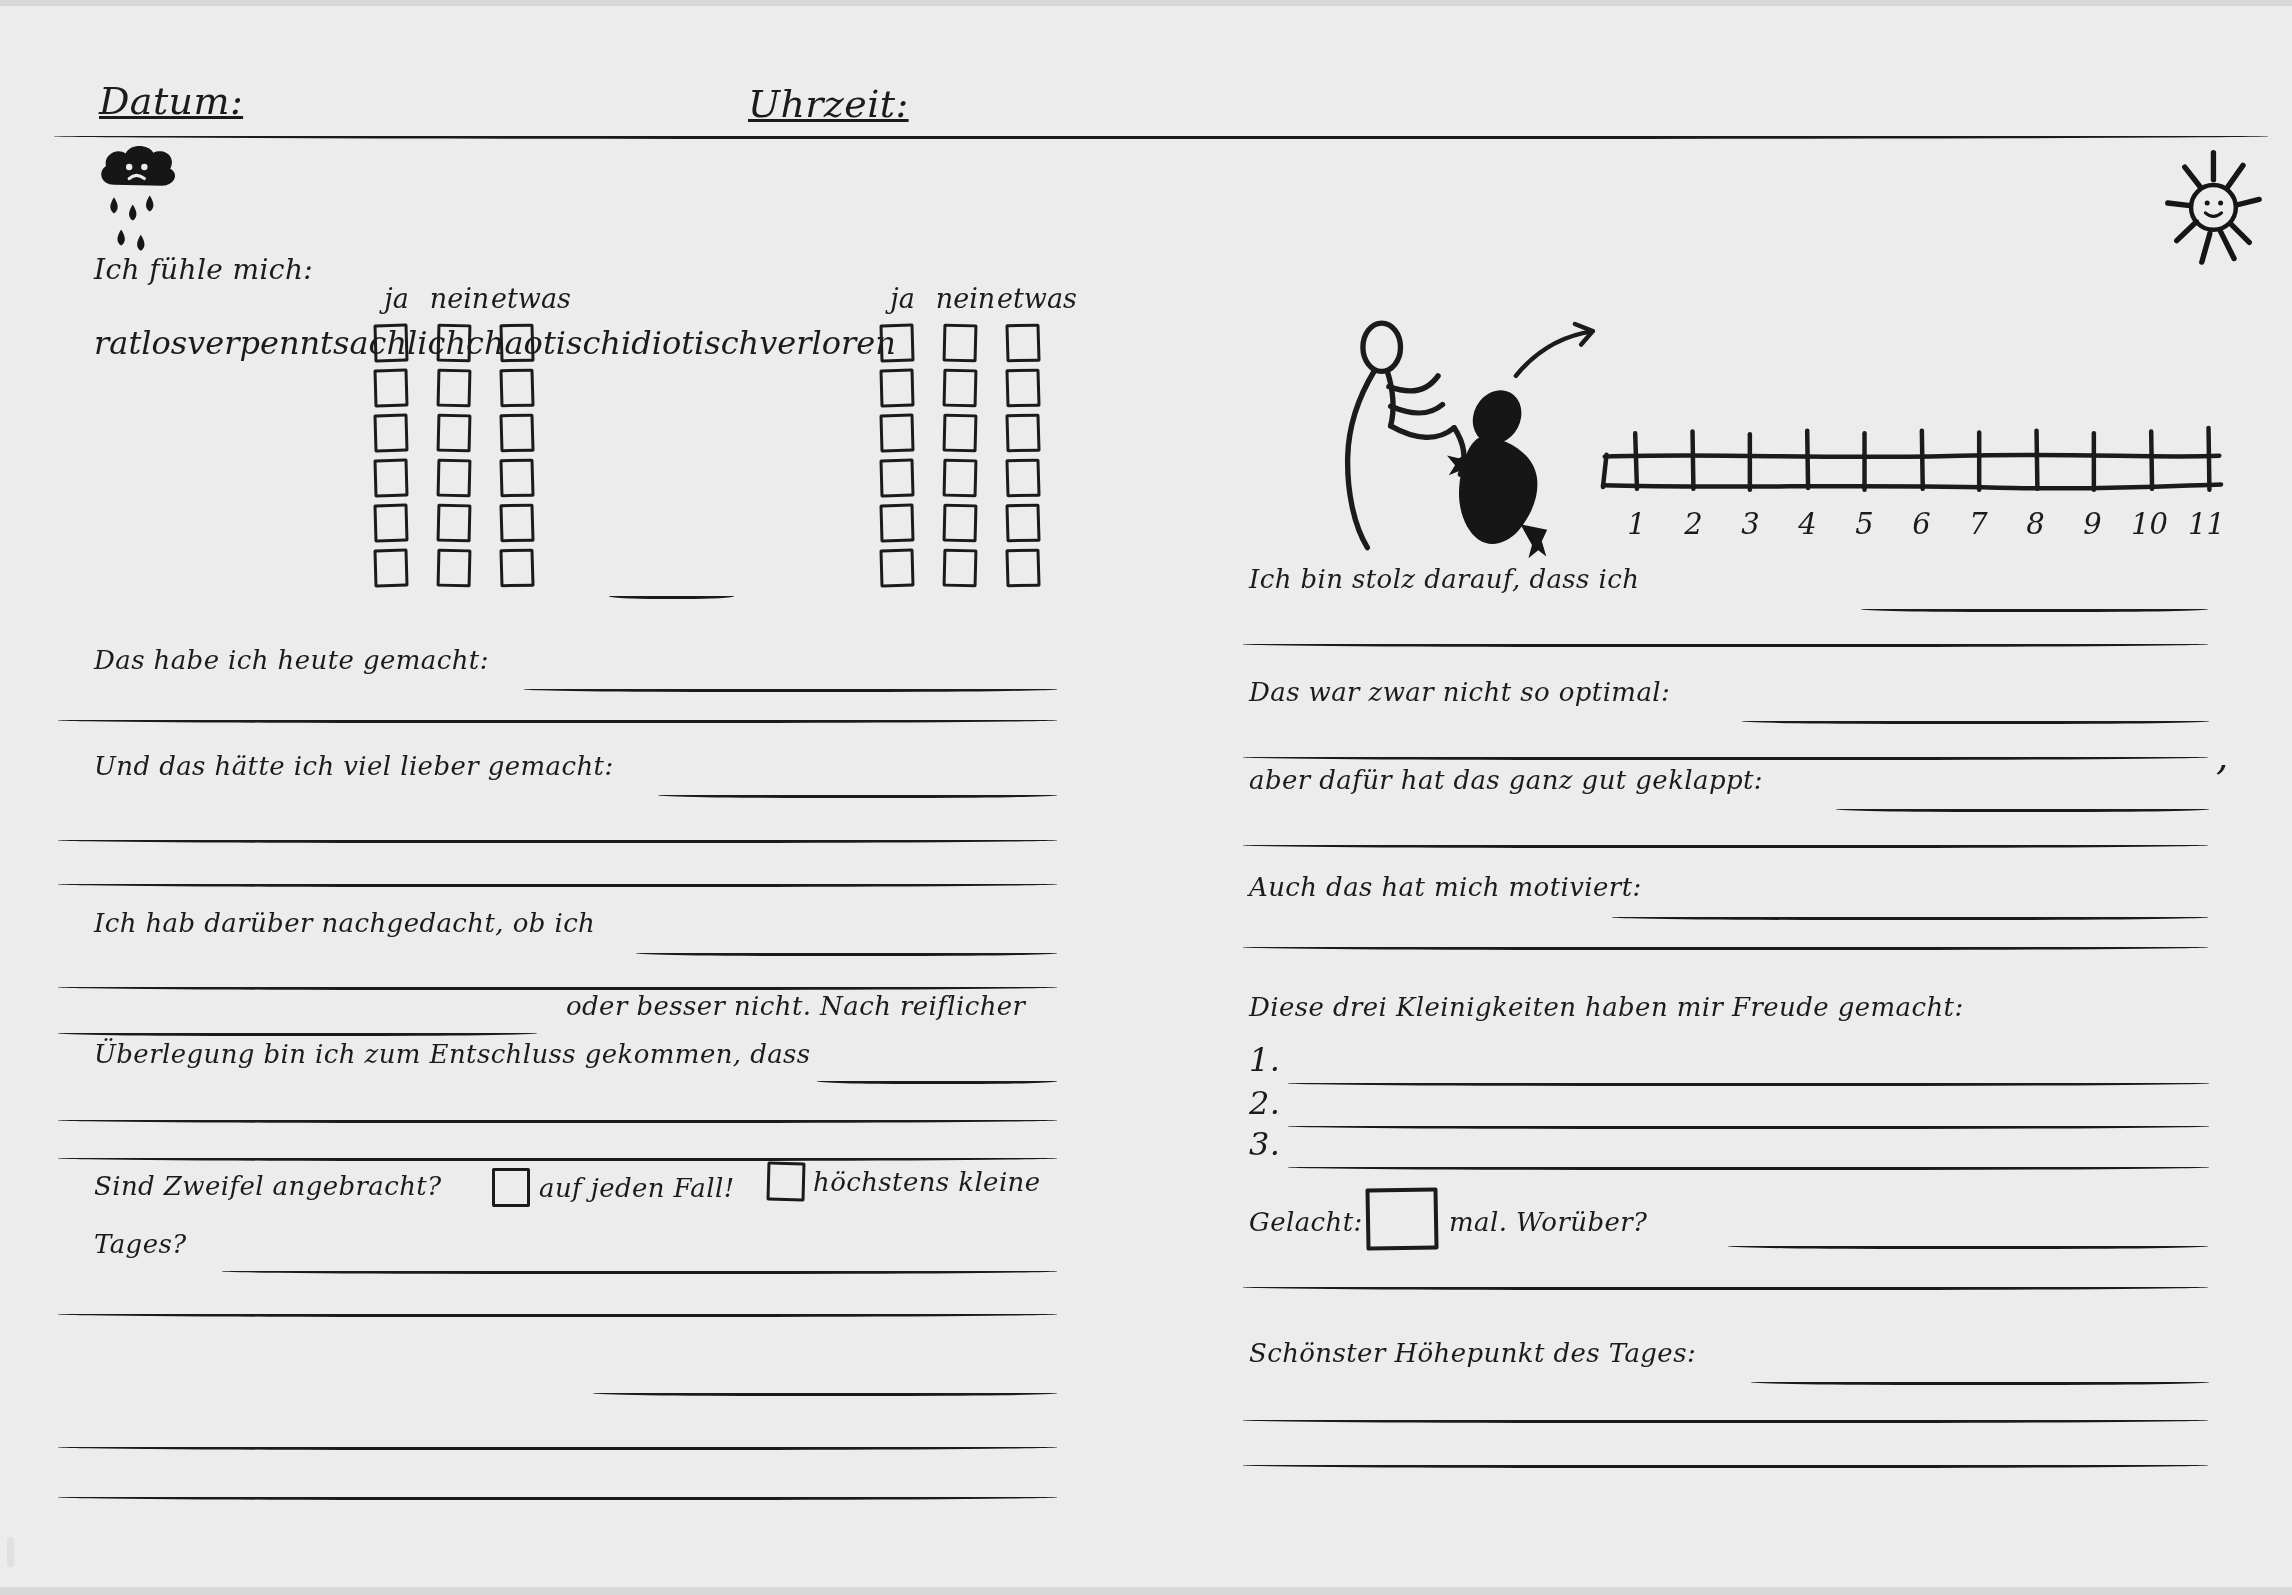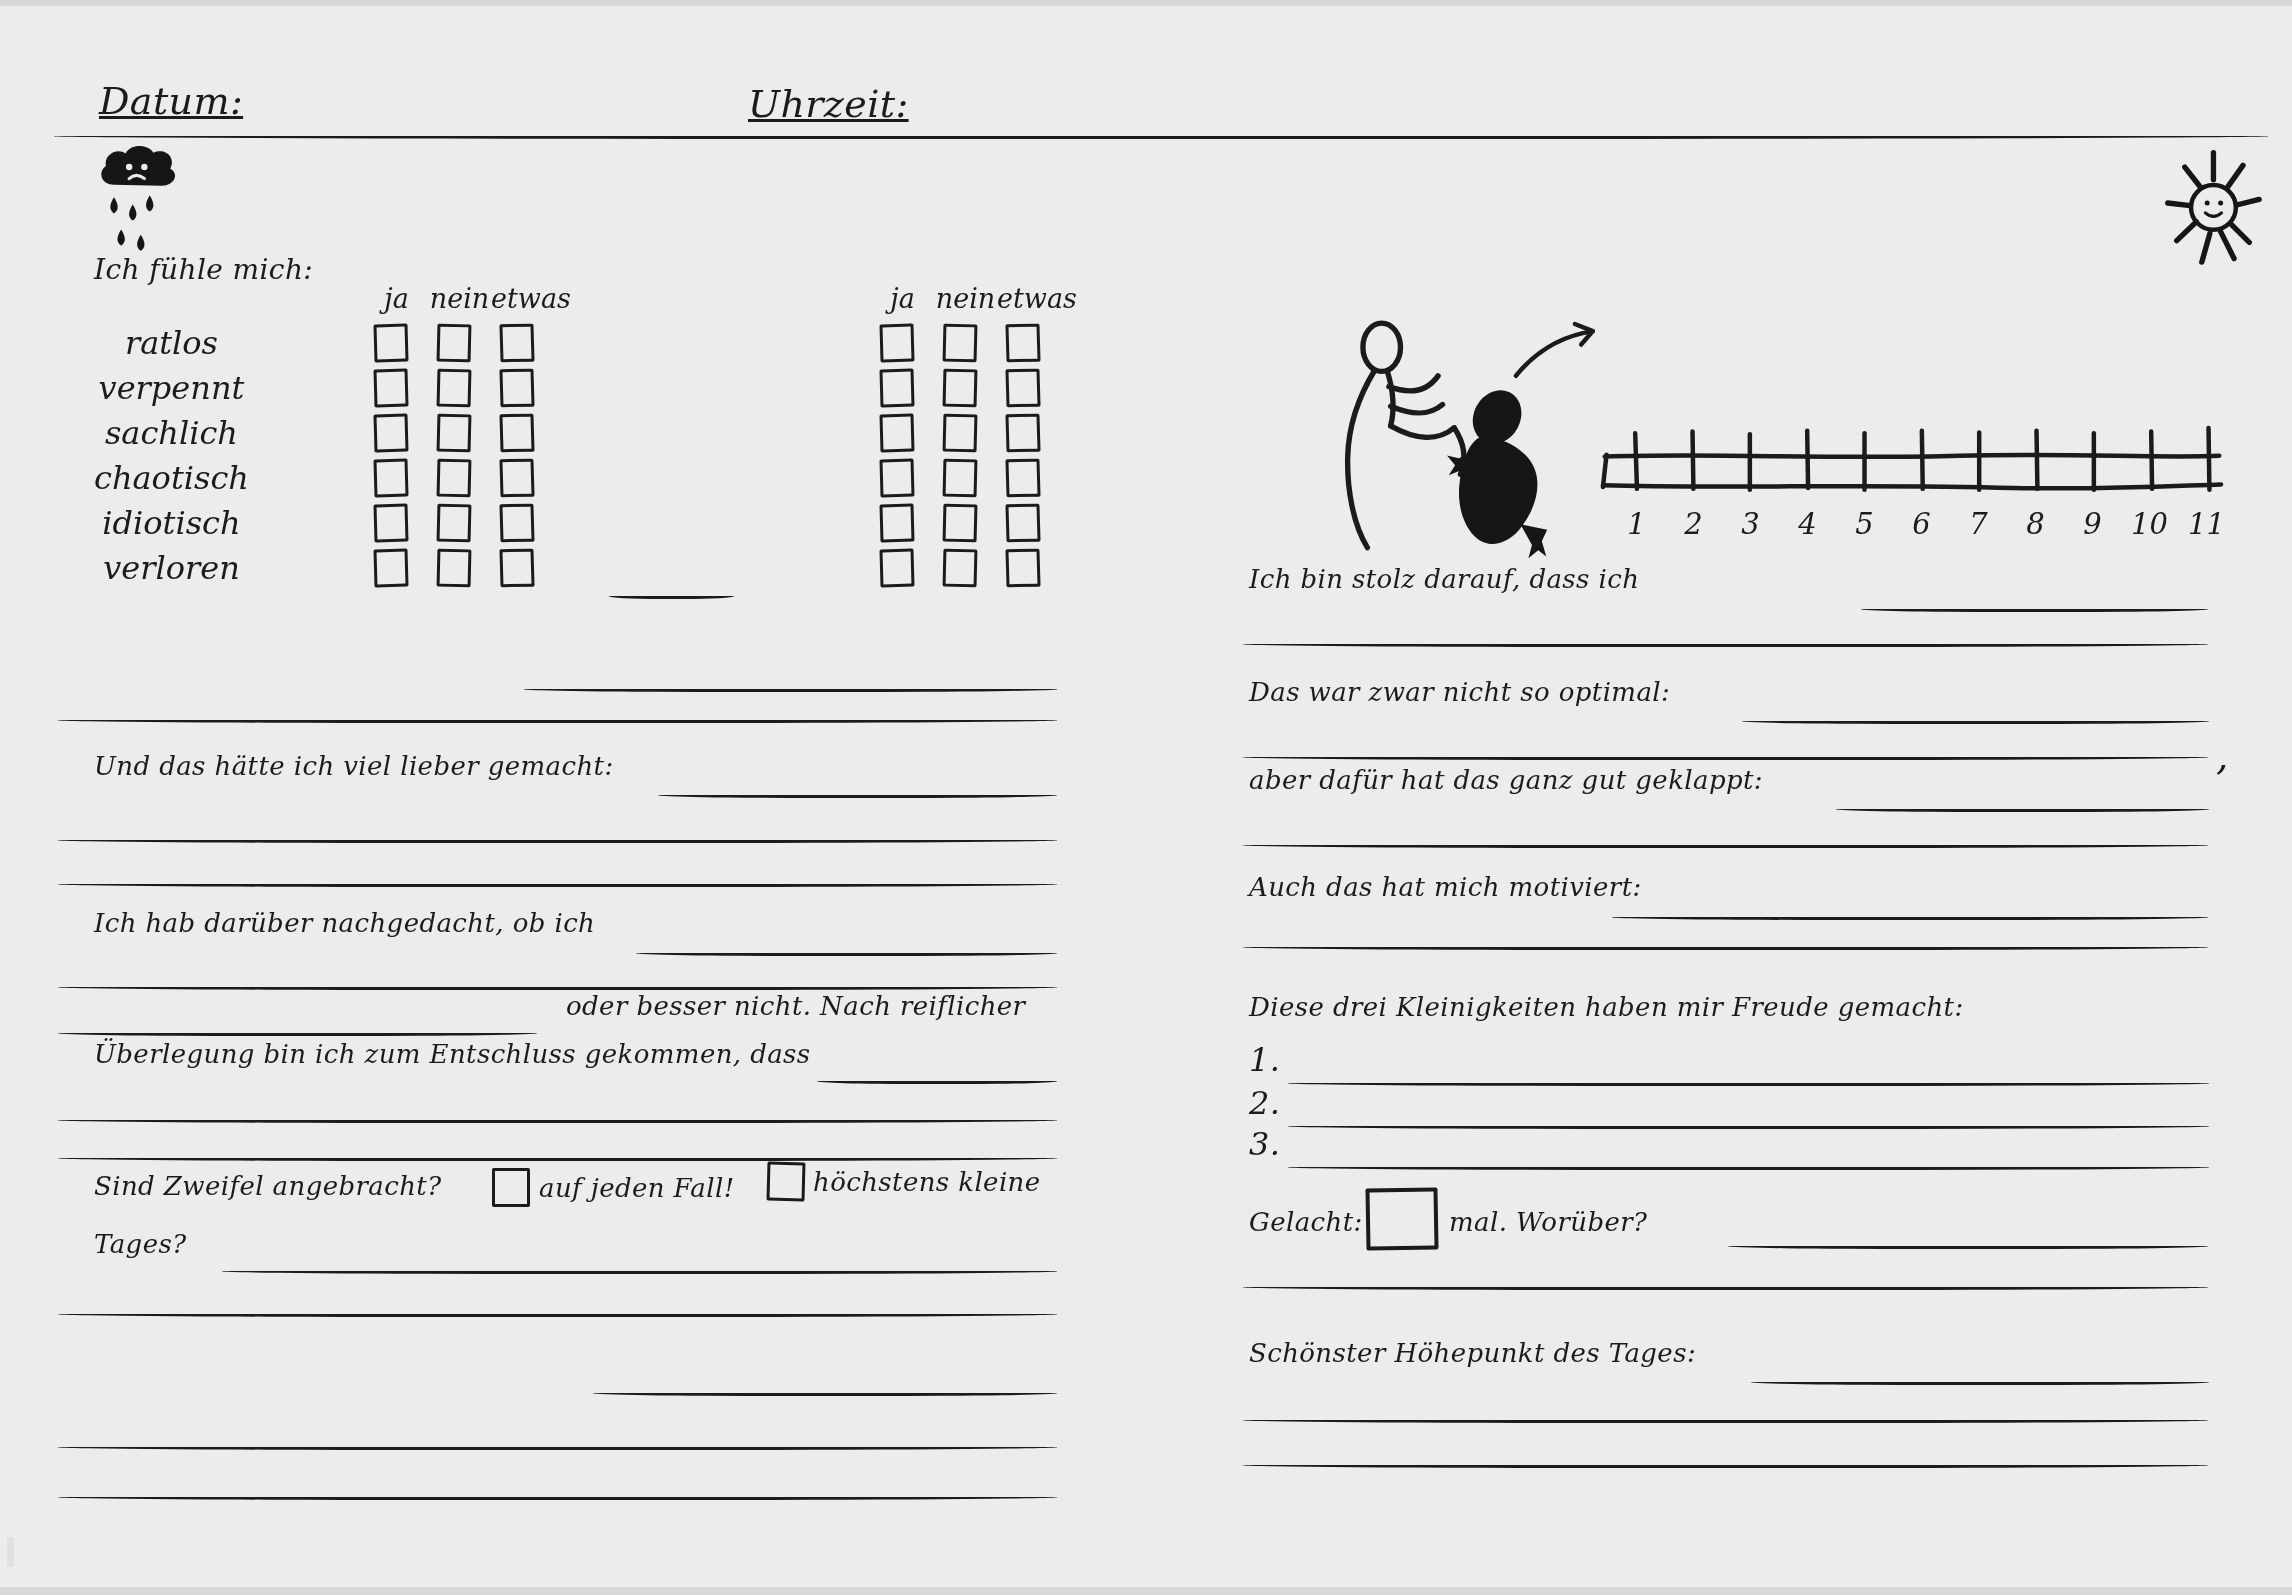--- a/index.html
+++ b/index.html
@@ -14,21 +14,21 @@
   .lbl.big{font-size:38px;text-decoration:underline;}
   .lbl.word{font-size:32px;}
   .wline{position:absolute;height:5.4px;border-bottom:3.6px solid #1b1b1b;border-radius:40%/2.7px;}
   .cbgrid{position:absolute;display:grid;grid-template-columns:repeat(3,63px);grid-auto-rows:45px;}
   .cb{width:34px;height:38px;border:3.6px solid #1b1b1b;border-radius:1.8px;background:transparent;box-sizing:border-box;}
   .cb:nth-child(3n+1){transform:rotate(-1.6deg);}
   .cb:nth-child(3n+2){transform:rotate(1.4deg);}
   .cb:nth-child(3n){transform:rotate(-0.7deg) skewX(1deg);}
   .cbhead{position:absolute;display:flex;width:188px;}
   .cbhead span{flex:0 0 63px;text-align:center;font-size:27px;}
-  .wordcol{position:absolute;display:flex;flex-direction:column;align-items:center;}
+  .wordcol{position:absolute;display:flex;flex-direction:row;align-items:center;}
   .wordcol .w{height:45px;line-height:45px;font-size:32px;white-space:nowrap;}
   .scalenums{position:absolute;display:flex;}
   .scalenums span{flex:0 0 57px;text-align:center;font-size:29px;}
   .bigbox{position:absolute;border:4.5px solid #1b1b1b;border-radius:1.8px;transform:rotate(-1deg);}
   .dcb{position:absolute;width:38px;height:39px;border:3.6px solid #1b1b1b;border-radius:1.8px;box-sizing:border-box;}
   svg{position:absolute;overflow:visible;}
   .faint{position:absolute;left:7.2px;top:1537px;width:7.2px;height:30px;background:#e0e0e0;border-radius:2.7px;}
 </style>
 </head>
 <body>
@@ -131,20 +131,21 @@
       <span class="cb"></span>
       <span class="cb"></span>
     <span class="cb"></span>
       <span class="cb"></span>
       <span class="cb"></span>
     <span class="cb"></span>
       <span class="cb"></span>
       <span class="cb"></span>
   </div>
 
+  <span class="lbl" style="left:94px;top:645px">Das habe ich heute gemacht:</span>
   <div class="wline" style="left:524px;top:684px;width:533px"></div>
   <div class="wline" style="left:58px;top:715px;width:999px"></div>
 
   <span class="lbl" style="left:94px;top:751px">Und das hätte ich viel lieber gemacht:</span>
   <div class="wline" style="left:658px;top:790px;width:399px"></div>
   <div class="wline" style="left:58px;top:835px;width:999px"></div>
   <div class="wline" style="left:58px;top:879px;width:999px"></div>
 
   <span class="lbl" style="left:94px;top:908px">Ich hab darüber nachgedacht, ob ich</span>
   <div class="wline" style="left:636px;top:948px;width:421px"></div>

